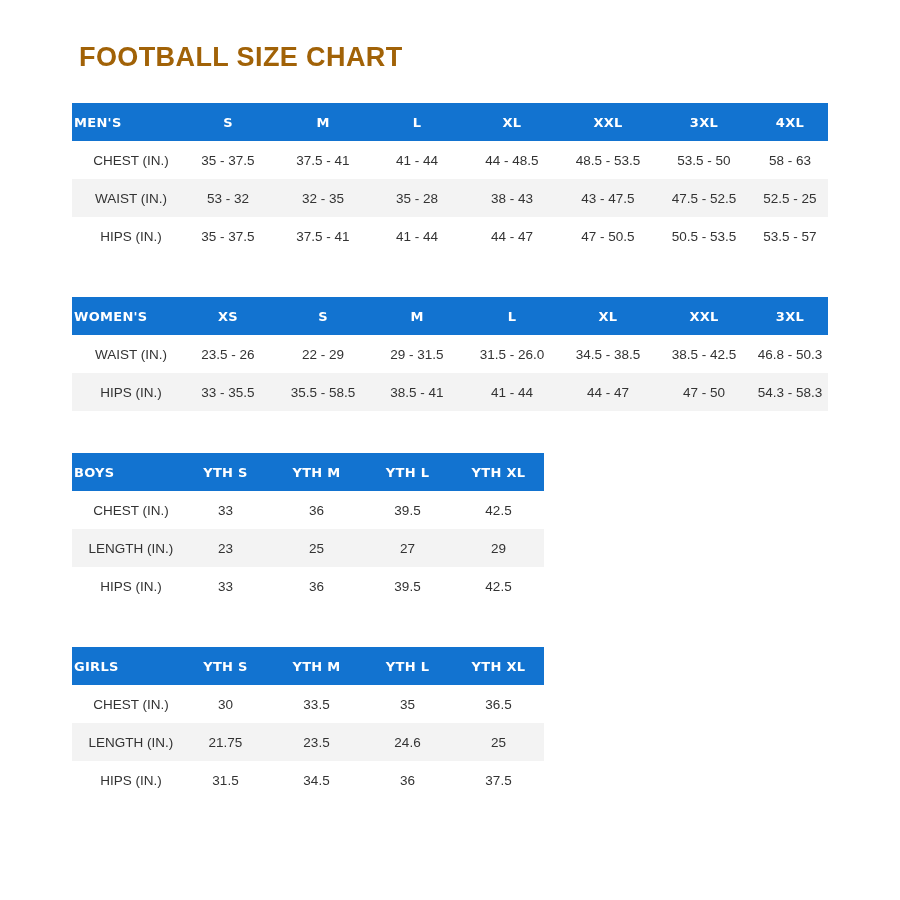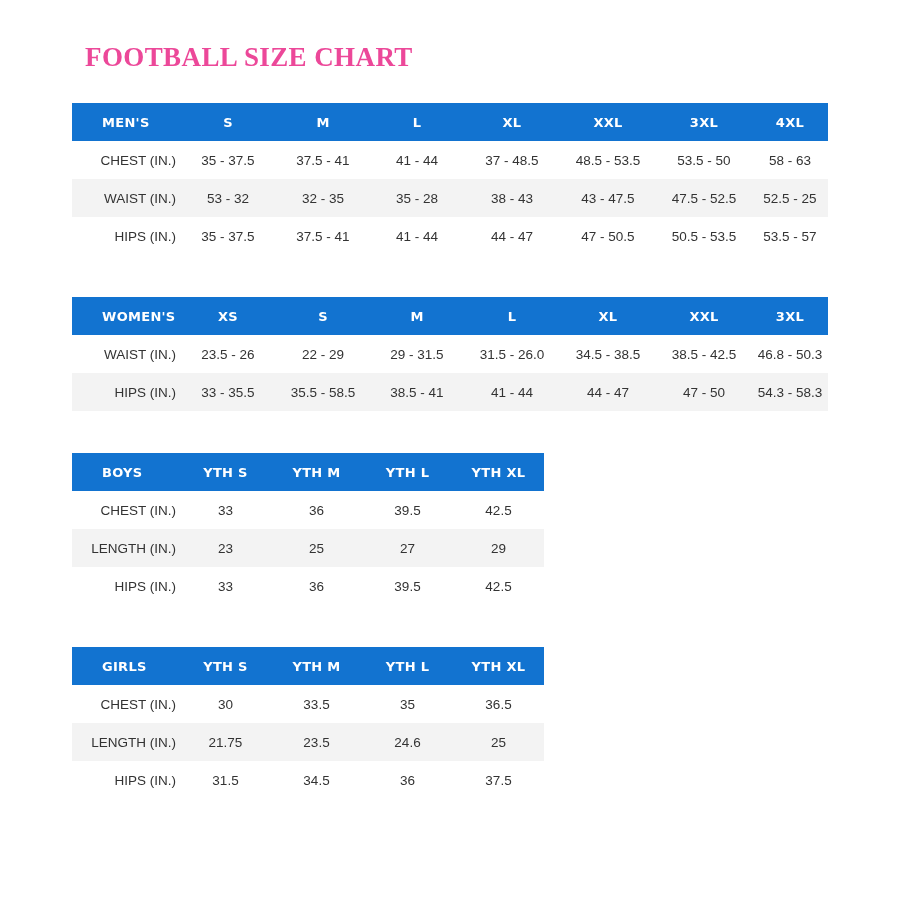--- a/index.html
+++ b/index.html
@@ -15,26 +15,26 @@
     -webkit-font-smoothing: antialiased;
   }
   .page {
     width: 900px;
     height: 900px;
     box-sizing: border-box;
     padding: 42px 72px 0 72px;
     position: relative;
   }
   .page-title {
-    color: #ec4899;
+    color: #a16207;
     font-size: 27px;
     font-weight: bold;
     letter-spacing: 0.4px;
-    margin: 0 0 30px 13px;
-    font-family: Liberation Serif, serif;
+    margin: 0 0 30px 7px;
+    font-family: Liberation Sans, sans-serif;
   }
   .size-table {
     border-collapse: collapse;
     table-layout: fixed;
     margin-bottom: 42px;
   }
   .size-table.full { width: 756px; }
   .size-table.half { width: 472px; }
 
   .size-table thead th {
@@ -45,38 +45,38 @@
     letter-spacing: 0.3px;
     height: 38px;
     text-align: center;
     vertical-align: middle;
     padding: 0 4px;
     box-sizing: border-box;
     font-family: "DejaVu Sans", sans-serif;
   }
   .size-table thead th.rowhead {
     text-align: left;
-    padding-left: 30px;
+    padding-left: 2px;
     margin-left: 42px;
   }
   .size-table tbody td {
     font-size: 13.5px;
     color: #333333;
     height: 38px;
     text-align: center;
     vertical-align: middle;
     padding: 0 4px;
     box-sizing: border-box;
     background: #ffffff;
   }
   .size-table tbody tr:nth-child(even) td {
     background: #f3f3f3;
   }
   .size-table tbody td.rowhead {
-    text-align: right;
+    text-align: center;
     padding-left: 14px;
     white-space: nowrap;
   }
 </style>
 </head>
 <body>
 
 <div class="page">
 
   <h1 class="page-title">FOOTBALL SIZE CHART</h1>
@@ -103,21 +103,21 @@
         <th>3XL</th>
         <th>4XL</th>
       </tr>
     </thead>
     <tbody>
       <tr>
         <td class="rowhead">CHEST (IN.)</td>
         <td>35 - 37.5</td>
         <td>37.5 - 41</td>
         <td>41 - 44</td>
-        <td>37 - 48.5</td>
+        <td>44 - 48.5</td>
         <td>48.5 - 53.5</td>
         <td>53.5 - 50</td>
         <td>58 - 63</td>
       </tr>
       <tr>
         <td class="rowhead">WAIST (IN.)</td>
         <td>53 - 32</td>
         <td>32 - 35</td>
         <td>35 - 28</td>
         <td>38 - 43</td>

